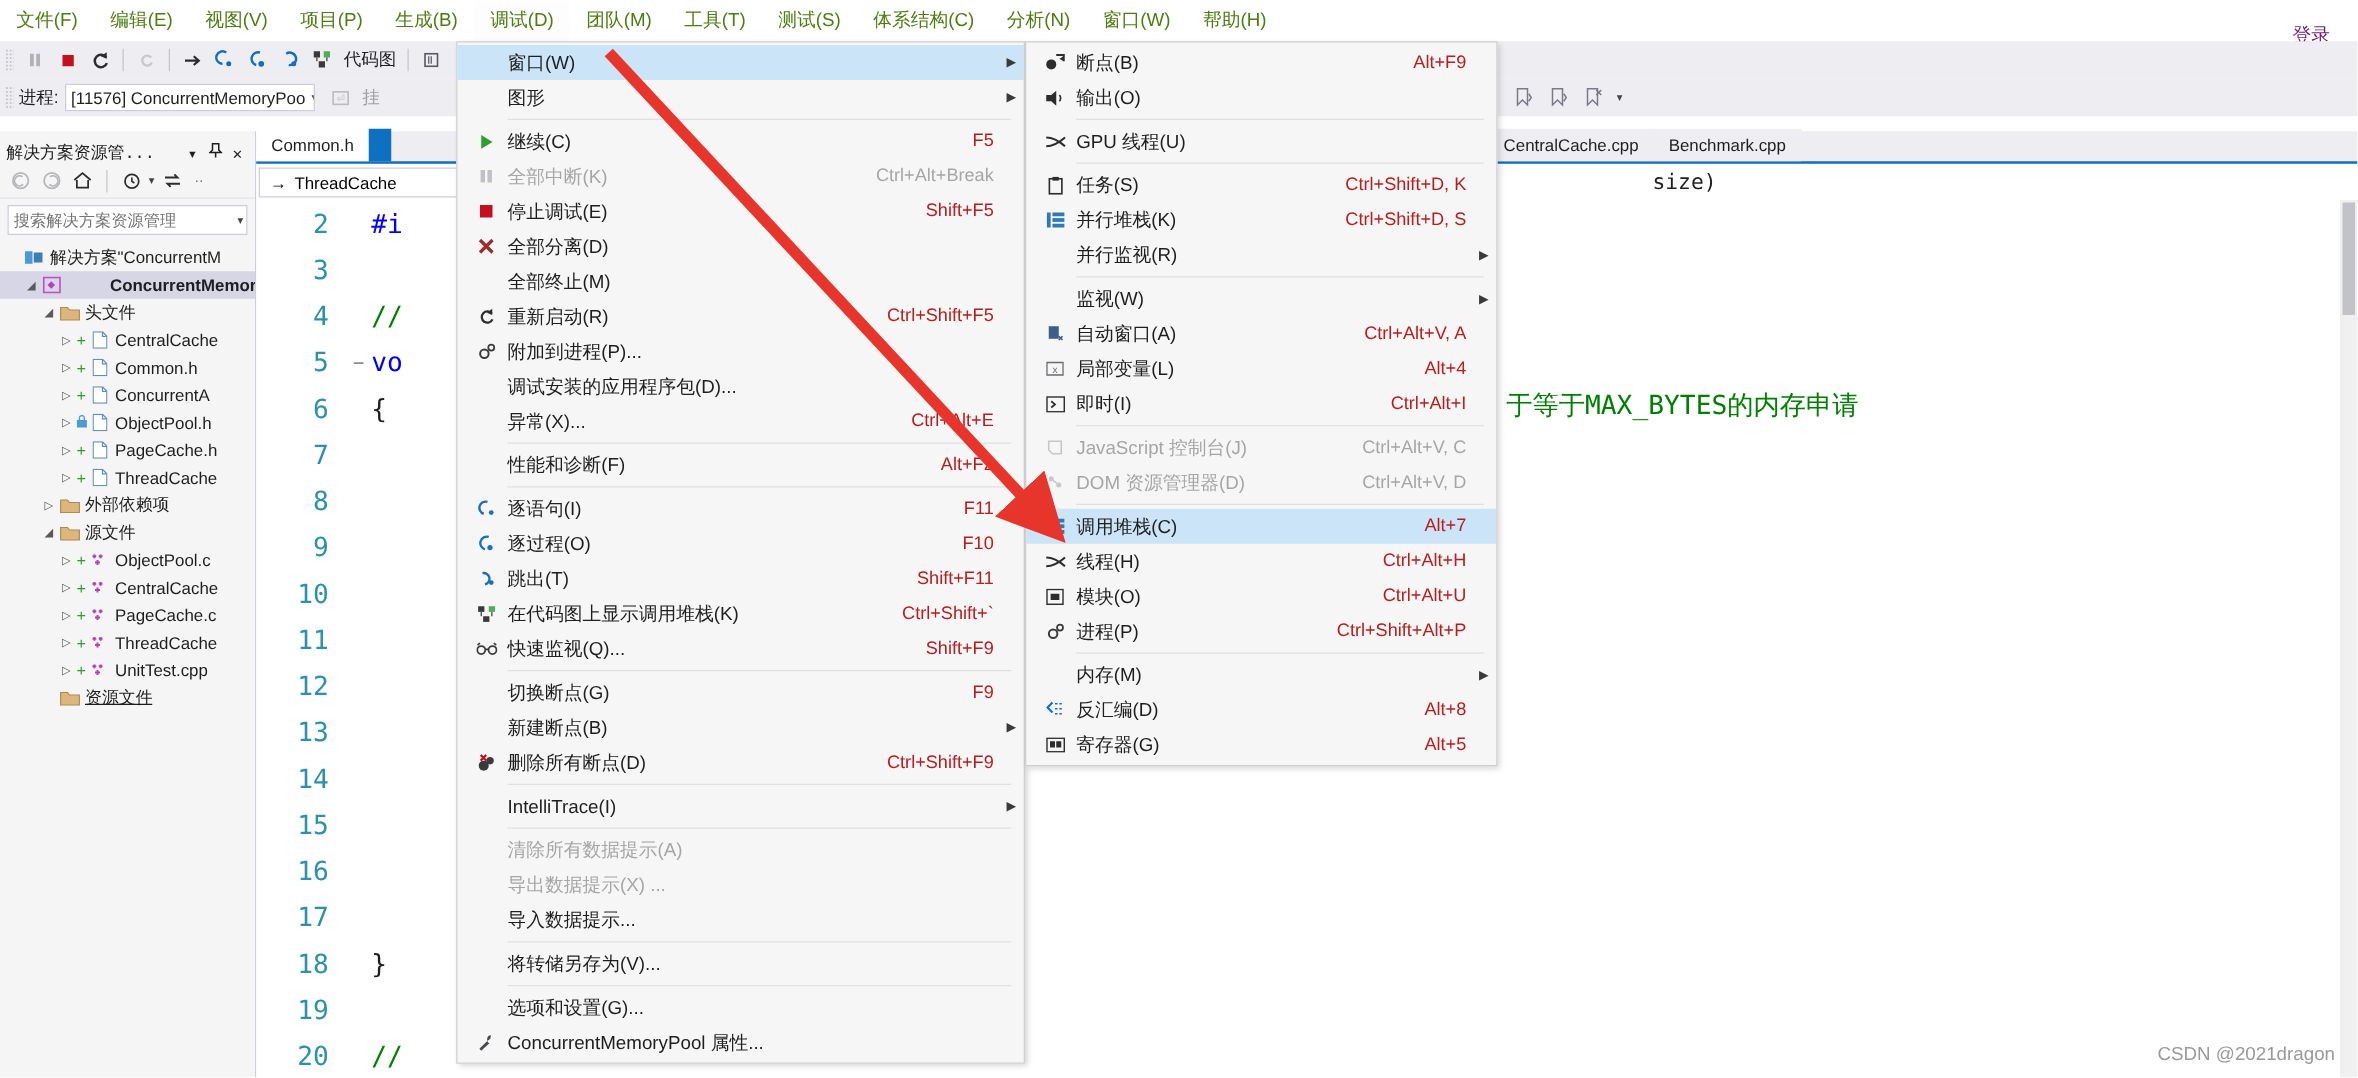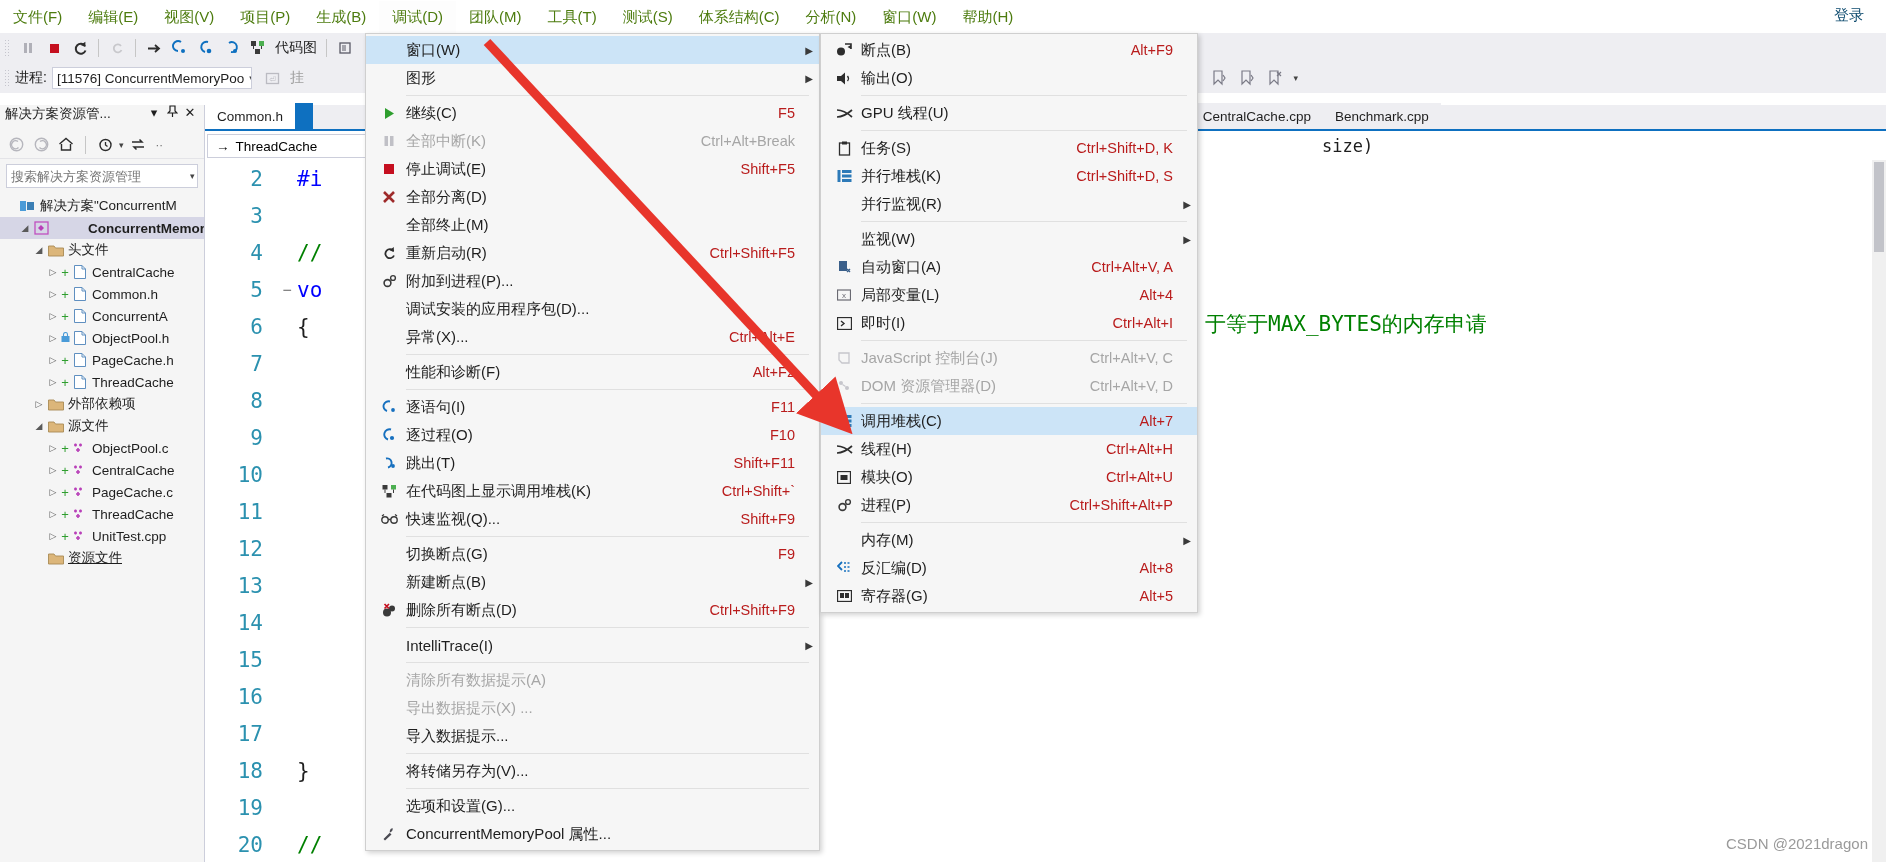--- a/index.html
+++ b/index.html
@@ -16,22 +16,22 @@
   .menubar {
     position: absolute; left: 0; top: 0; width: 1886px; height: 33px;
     background: #ffffff; display: flex; align-items: center;
   }
   .menubar-item {
     padding: 6px 13px; font-size: 15px; color: #4d7c0f; white-space: nowrap;
     line-height: 20px;
   }
   .menubar-item.active { background: #fdfdfd; }
   .login-btn {
-    position: absolute; right: 22px; top: 6px;
-    font-size: 15px; color: #0c4a6e;
+    position: absolute; right: 22px; top: 19px;
+    font-size: 15px; color: #701a75;
   }
 
   
   .toolbar {
     position: absolute; left: 0; top: 33px; width: 1886px; height: 30px;
     background: #eeeef2; display: flex; align-items: center; padding-left: 4px;
   }
   .grip { width: 7px; height: 18px; margin-right: 4px;
     background-image: radial-gradient(#c5c5cd 1px, transparent 1px);
     background-size: 3px 3px; }
@@ -52,22 +52,22 @@
     font-size: 13.5px; color: #1e1e1e; white-space: nowrap; overflow: hidden;
   }
   .combo .caret { margin-left: auto; padding-left: 5px; color: #444; font-size: 9px; }
 
   
   .sidebar {
     position: absolute; left: 0; top: 105px; width: 205px; height: 757px;
     background: #f5f5f5; border-right: 1px solid #cccedb;
   }
   .se-header {
-    height: 26px; display: flex; align-items: flex-start; padding: 0 5px;
-    font-size: 13.5px; color: #1e1e1e;
+    height: 26px; display: flex; align-items: flex-end; padding: 0 5px;
+    font-size: 13.5px; color: #1e1e1e; font-family: Liberation Mono, monospace;
   }
   .se-header .title { flex: 1; white-space: nowrap; overflow: hidden; }
   .se-header .hicon { width: 18px; text-align: center; color: #1e1e1e; font-size: 13px; }
   .se-toolbar {
     height: 28px; display: flex; align-items: center; padding: 0 5px; gap: 3px;
     border-bottom: 1px solid #e4e4e8;
   }
   .se-tbi { width: 22px; height: 22px; display: flex; align-items: center; justify-content: center; }
   .se-search {
     margin: 5px 6px; height: 24px; background: #ffffff; border: 1px solid #cccedb;

